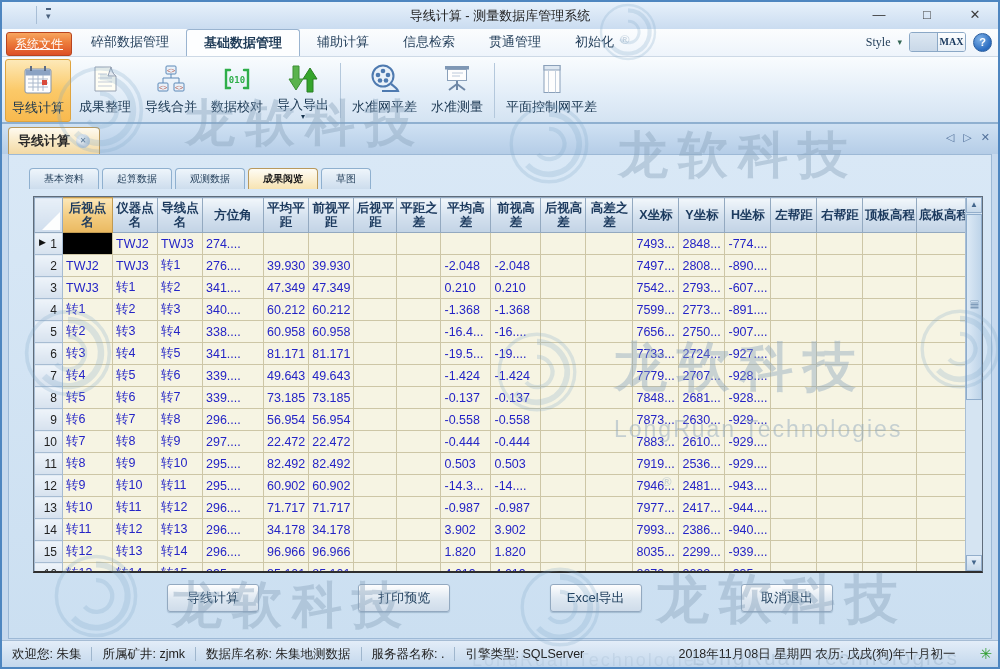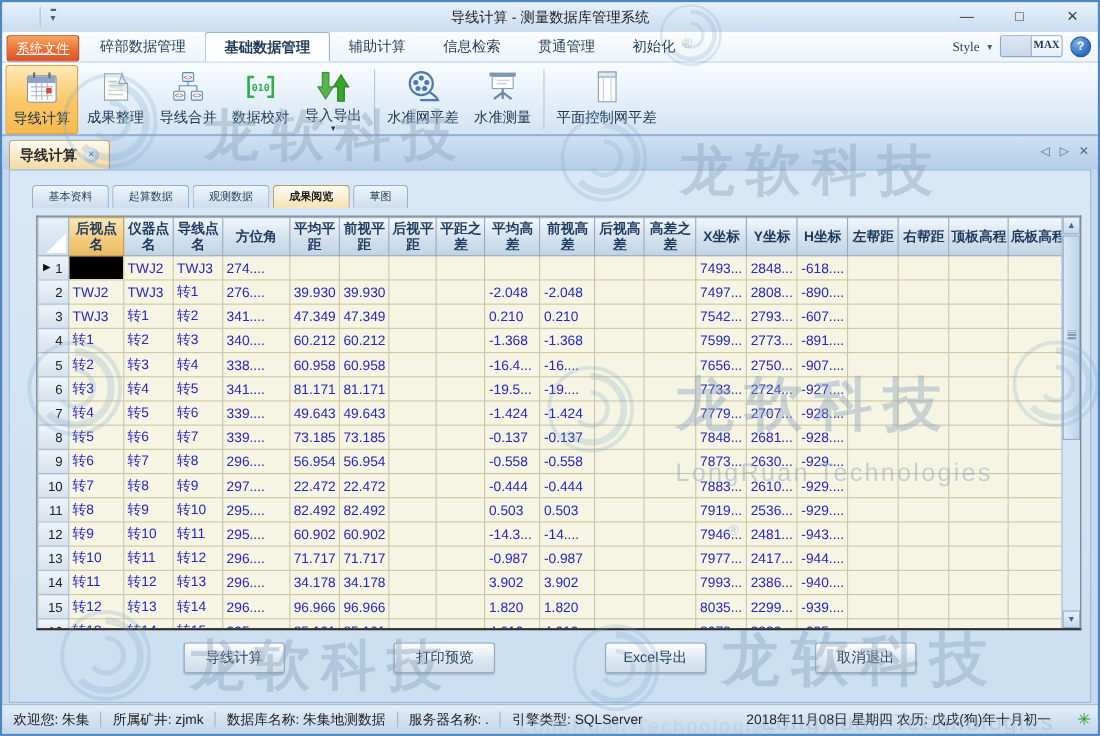--- a/index.html
+++ b/index.html
@@ -284,21 +284,21 @@
               <td></td>
               <td></td>
               <td></td>
               <td></td>
               <td></td>
               <td></td>
               <td></td>
               <td></td>
               <td>7493...</td>
               <td>2848...</td>
-              <td>-618....</td>
+              <td>-774....</td>
               <td></td>
               <td></td>
               <td></td>
               <td></td>
             </tr>
             <tr>
               <td class="rowhdr">2</td>
               <td>TWJ2</td>
               <td>TWJ3</td>
               <td>转1</td>

